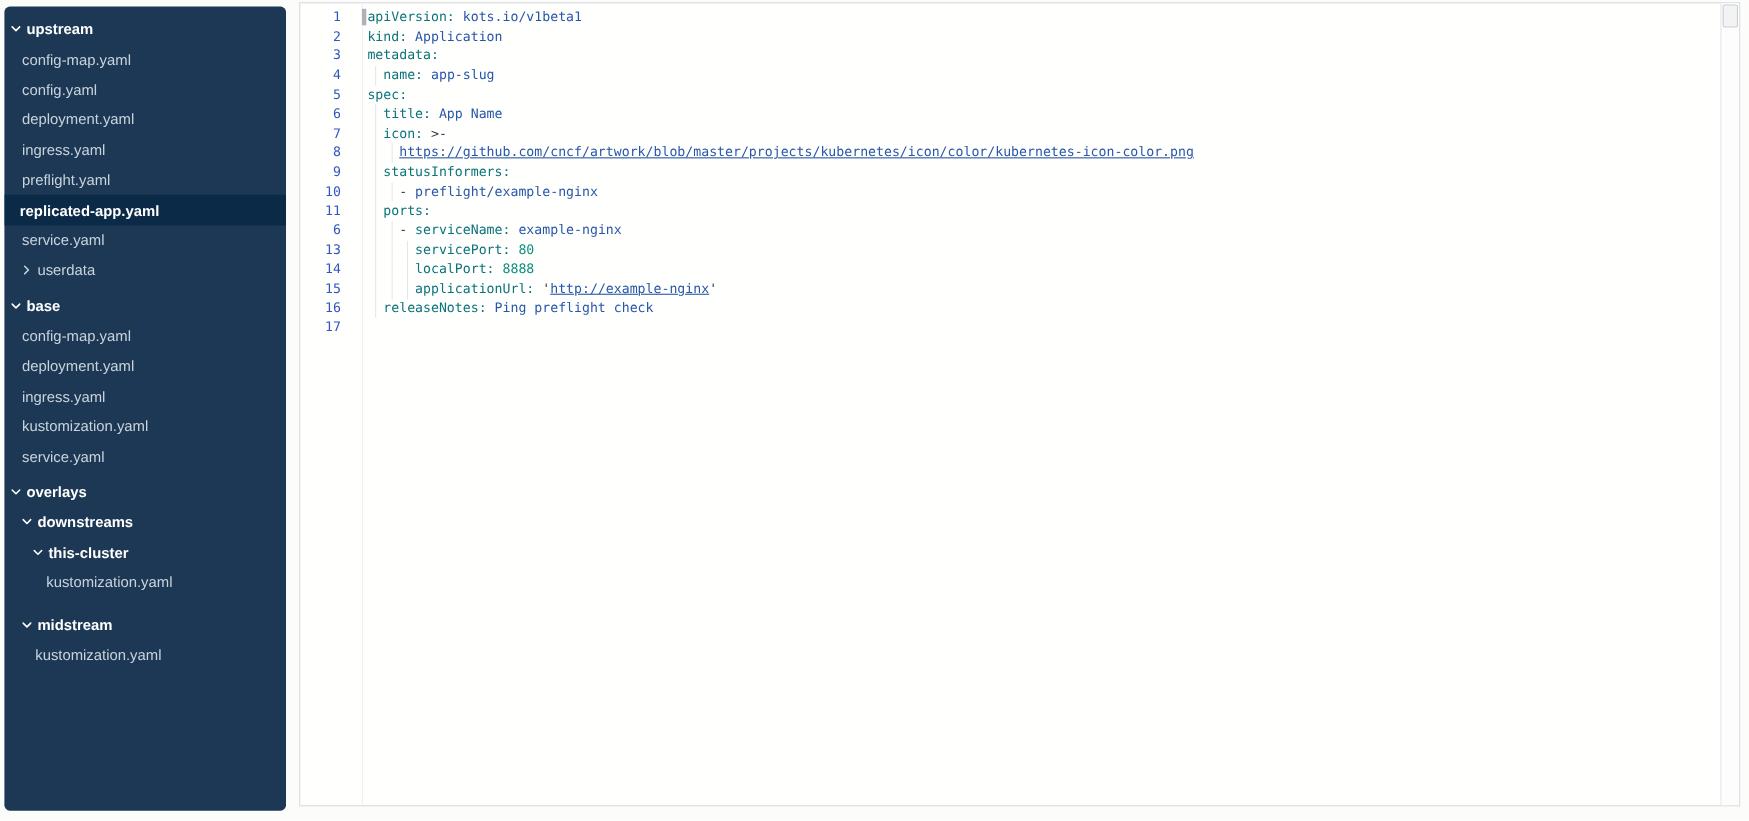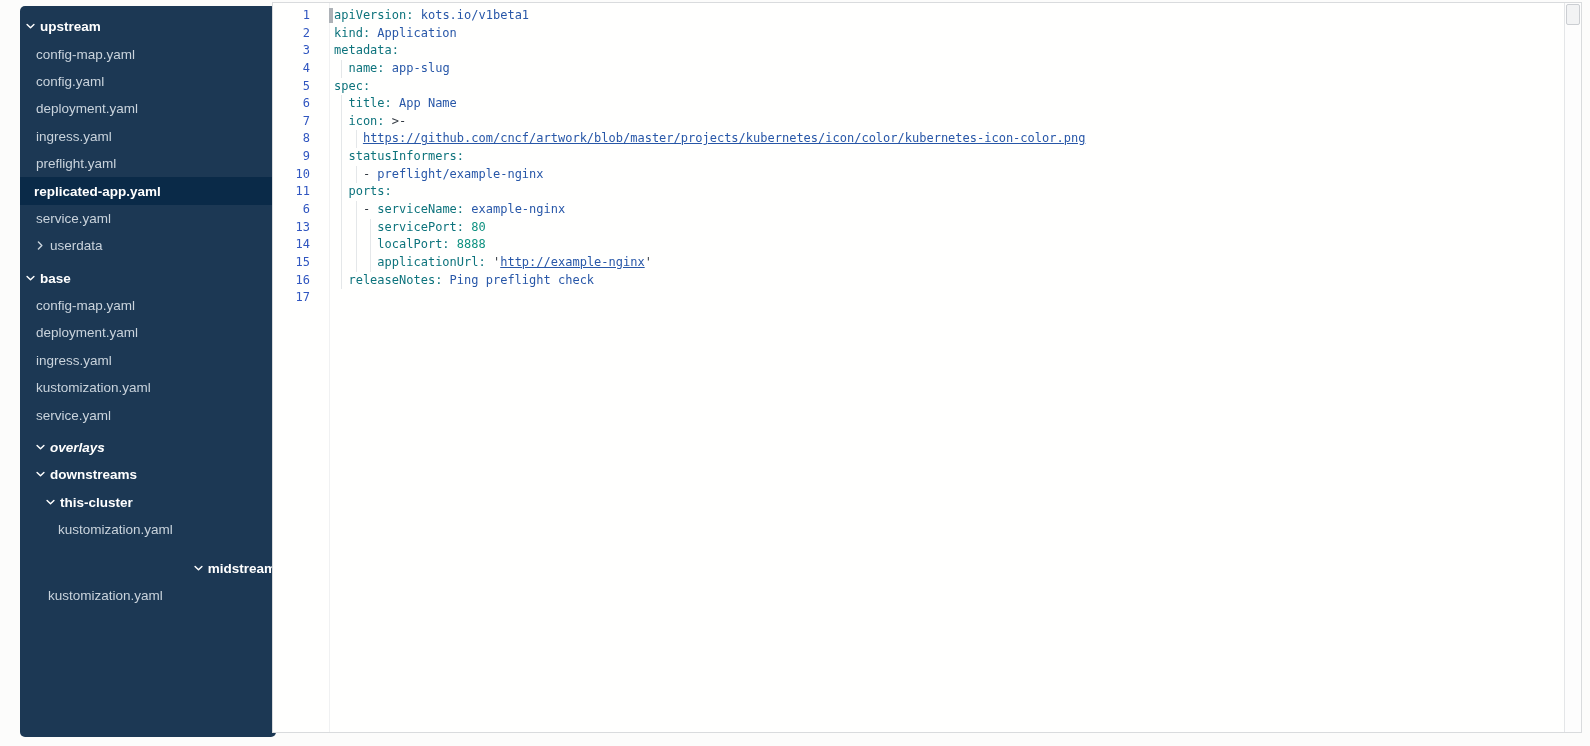--- a/index.html
+++ b/index.html
@@ -4,21 +4,21 @@
 <style>
   html,body{margin:0;padding:0;}
   body{
     width:1590px;height:746px;position:relative;overflow:hidden;
     background:#fcfcfb;
     font-family:"Liberation Sans", sans-serif;
   }
 
   
   .sidebar{
-    position:absolute;left:20px;top:6px;width:256px;height:731px;
+    position:absolute;left:4px;top:6px;width:256px;height:731px;
     background:#1c3854;border-radius:5px;box-sizing:border-box;
     padding-top:7px;overflow:hidden;
   }
   .row{height:27.4px;display:flex;align-items:stretch;}
   .row-inner{display:flex;align-items:center;width:100%;box-sizing:border-box;}
   .row .label{
     font-size:13.5px;color:#c9d3dc;white-space:nowrap;
   }
   .row.bold .label{font-weight:bold;color:#ffffff;}
   .row.selected{background:#0a2a48;}
@@ -159,21 +159,21 @@
         <div class="row-inner" style="padding-left: 16px;">
           <span class="label">kustomization.yaml</span>
         </div>
       </div>
       <div class="row">
         <div class="row-inner" style="padding-left: 16px;">
           <span class="label">service.yaml</span>
         </div>
       </div>
       <div class="row bold" style="margin-top: 5px;">
-        <div class="row-inner" style="padding-left: 16px; font-style: italic;">
+        <div class="row-inner" style="padding-left: 6px;">
           <span class="chev down">
             <svg width="10" height="7" viewBox="0 0 10 7">
               <path d="M1.2 1.2 L5 5 L8.8 1.2" fill="none" stroke="currentColor" stroke-width="1.6" stroke-linecap="round" stroke-linejoin="round"></path>
             </svg>
           </span>
           <span class="label">overlays</span>
         </div>
       </div>
       <div class="row bold">
         <div class="row-inner" style="padding-left: 16px;">
@@ -194,21 +194,21 @@
           </span>
           <span class="label">this-cluster</span>
         </div>
       </div>
       <div class="row">
         <div class="row-inner" style="padding-left: 38px;">
           <span class="label">kustomization.yaml</span>
         </div>
       </div>
       <div class="row bold" style="margin-top: 11px;">
-        <div class="row-inner" style="padding-left: 16px; justify-content: flex-end;">
+        <div class="row-inner" style="padding-left: 16px;">
           <span class="chev down">
             <svg width="10" height="7" viewBox="0 0 10 7">
               <path d="M1.2 1.2 L5 5 L8.8 1.2" fill="none" stroke="currentColor" stroke-width="1.6" stroke-linecap="round" stroke-linejoin="round"></path>
             </svg>
           </span>
           <span class="label">midstream</span>
         </div>
       </div>
       <div class="row">
         <div class="row-inner" style="padding-left: 28px;">

